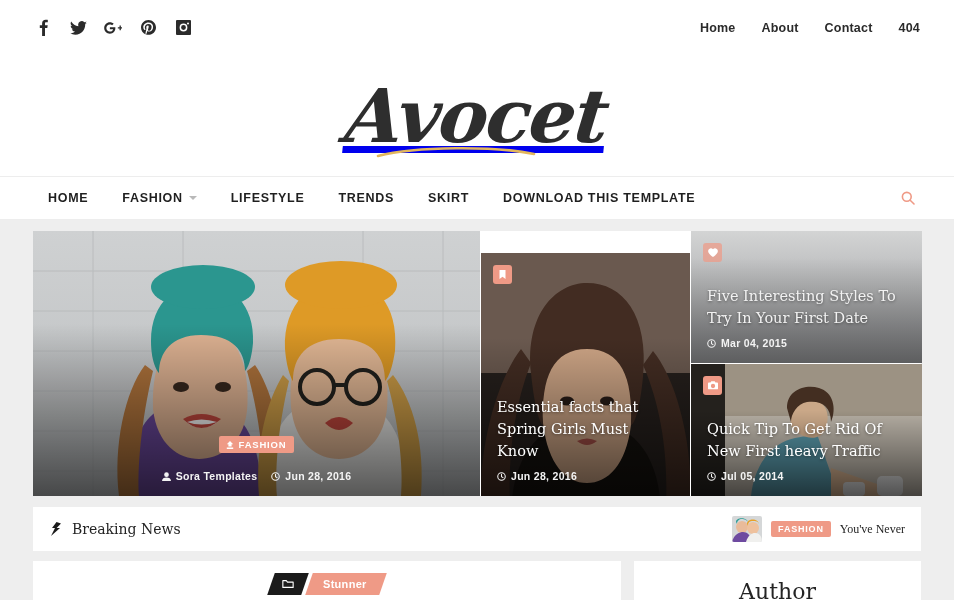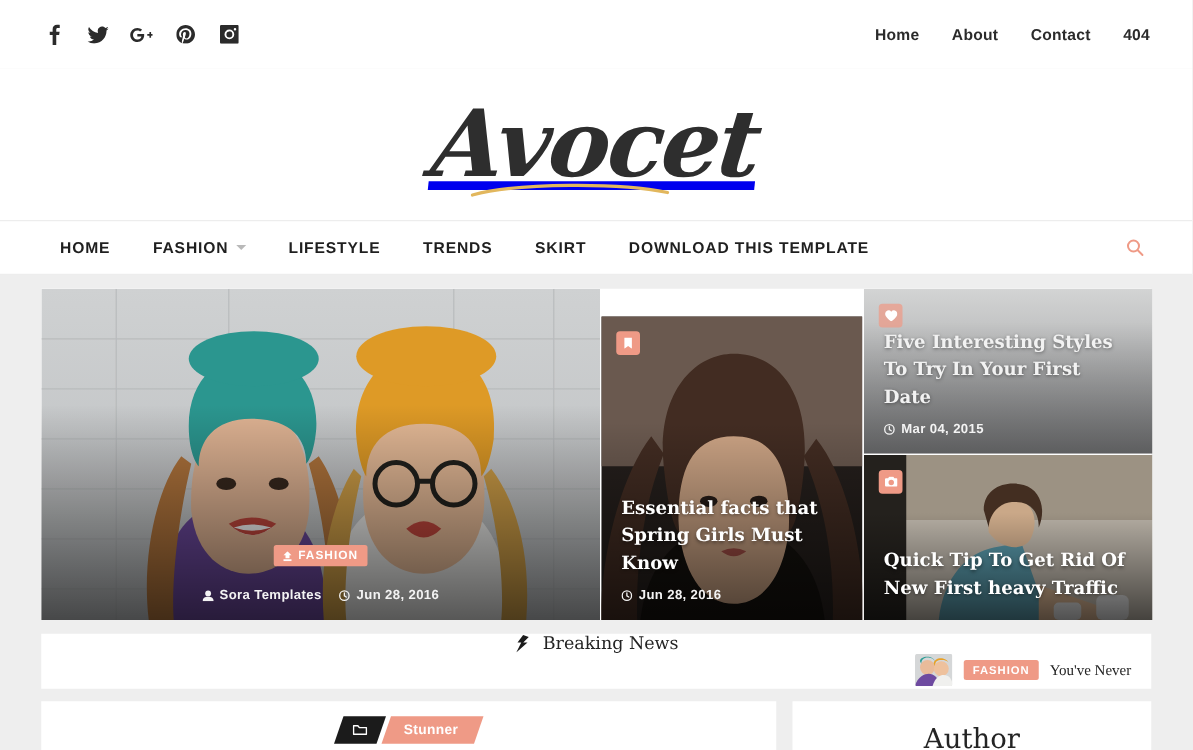--- a/index.html
+++ b/index.html
@@ -150,21 +150,21 @@
     letter-spacing: .8px;
     padding: 3px 8px 3px 7px;
     border-radius: 2px;
     margin-bottom: 9px;
   }
   .ftitle {
     font-family: "DejaVu Serif", serif;
     color: #ffffff;
     font-size: 20px;
     line-height: 26px;
-    font-weight: bold;
+    font-weight: normal;
     text-shadow: 0 1px 3px rgba(0,0,0,.45);
   }
   .fcard.mid .ftitle, .fcard.sm .ftitle {
     font-size: 14.5px;
     line-height: 22px;
   }
   .fcard.sm.top .ftitle { color: #f2f2f2; }
   .finfo {
     margin-top: 8px;
     display: flex;
@@ -179,21 +179,20 @@
   .finfo span { display: inline-flex; align-items: center; gap: 5px; }
 
   
   .breaking {
     margin: 11px 33px 0 33px;
     background: #ffffff;
     height: 44px;
     display: flex;
     align-items: center;
     padding: 0 16px;
-    flex-direction: column;
   }
   .bn-label {
     display: flex; align-items: center; gap: 10px;
     font-family: "DejaVu Serif", serif;
     font-size: 14px;
     color: #242424;
   }
   .bn-right { margin-left: auto; display: flex; align-items: center; gap: 9px; }
   .bn-thumb {
     width: 30px; height: 26px;
@@ -500,20 +499,29 @@
         <rect width="231" height="132" fill="#000" opacity=".12"></rect>
       </svg>
       <div class="shade"></div>
       <span class="corner-badge">
         <svg width="10" height="9" viewBox="0 0 12 10" fill="currentColor">
             <path d="M4 0h4l1 1.5h2A1 1 0 0 1 12 2.5v6A1 1 0 0 1 11 9.5H1A1 1 0 0 1 0 8.5v-6A1 1 0 0 1 1 1.5h2L4 0zm2 3a2.6 2.6 0 1 0 0 5.2A2.6 2.6 0 0 0 6 3z"></path>
           </svg>
       </span>
       <div class="fmeta">
         <h3 class="ftitle">Quick Tip To Get Rid Of New First heavy Traffic</h3>
+        <div class="finfo">
+          <span>
+            <svg width="9" height="9" viewBox="0 0 12 12" fill="none" stroke="currentColor" stroke-width="1.4">
+                <circle cx="6" cy="6" r="5"></circle>
+                <path d="M6 3v3.2l2 1.3" stroke-linecap="round"></path>
+              </svg>
+            <span>Jul 05, 2014</span>
+          </span>
+        </div>
       </div>
     </a>
 
   </div>
 </div>
 
 <div class="breaking">
   <div class="bn-label">
     <svg width="13" height="14" viewBox="0 0 13 14" fill="#1b1b1b">
       <path d="M7.5 0 3 6h3L2 14l9-8H7.6L12 1.5z"></path>

